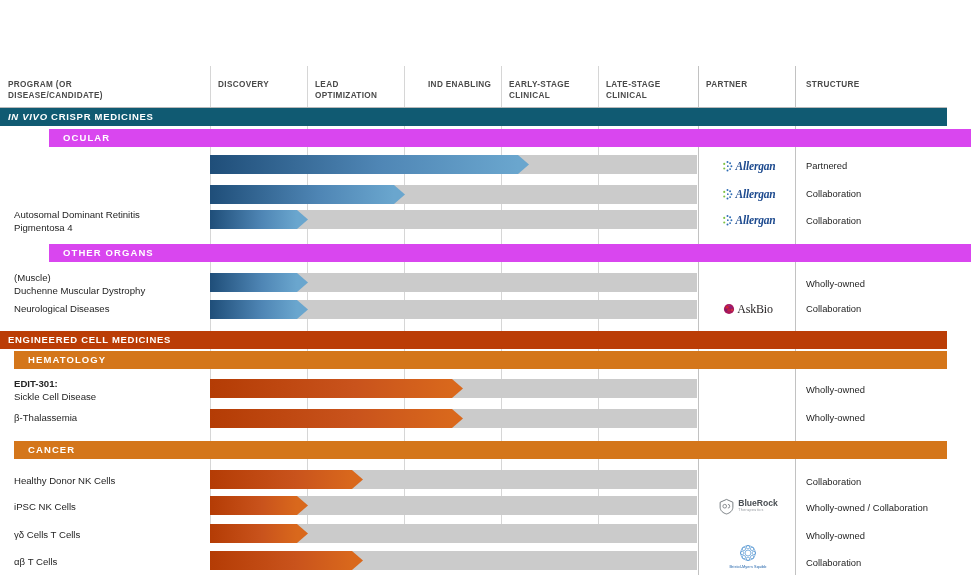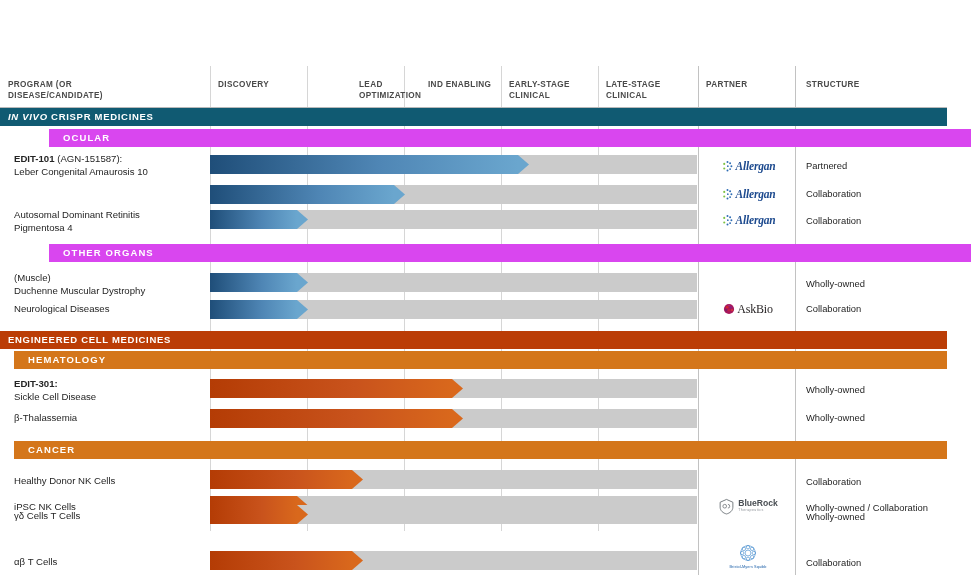--- a/index.html
+++ b/index.html
@@ -165,21 +165,21 @@
   <div class="gridline" style="left:795px;height:509px;background:#c2c2c2;"></div>
 
   <div class="header-row">
     <div class="col-head" style="left:8px;">
       <div>PROGRAM (OR</div>
       <div>DISEASE/CANDIDATE)</div>
     </div>
     <div class="col-head" style="left:218px;">
       <div>DISCOVERY</div>
     </div>
-    <div class="col-head" style="left:315px;margin-left:44px;">
+    <div class="col-head" style="left:315px;">
       <div>LEAD</div>
       <div>OPTIMIZATION</div>
     </div>
     <div class="col-head" style="left:412px;padding-left:16px;">
       <div>IND ENABLING</div>
     </div>
     <div class="col-head" style="left:509px;">
       <div>EARLY-STAGE</div>
       <div>CLINICAL</div>
     </div>
@@ -197,24 +197,20 @@
 
   <div class="band-major band-blue-major" style="top:108px;">
     <i>IN VIVO</i><span> </span><span>CRISPR MEDICINES</span>
   </div>
 
   <div class="band-minor band-blue-minor" style="top:129px;">
     <span>OCULAR</span>
   </div>
 
   <div class="prow" style="top:152px;height:28px;">
-    <div class="prog-label" style="top:0px;">
-      <div><b>EDIT-101</b><span> (AGN-151587):</span></div>
-      <div>Leber Congenital Amaurosis 10</div>
-    </div>
     <div class="track" style="left:210px;top:3px;width:487px;height:19px;">
       <div class="bar" style="width:319px;">
         <div class="bar-body" style="width:308px;background:linear-gradient(to right,#1f4e79 0%,#4f86b5 55%,#6aa6ce 100%);"></div>
         <div class="bar-tip" style="left:308px;background:#6aa6ce;clip-path:polygon(0 0,0 100%,100% 50%);"></div>
       </div>
     </div>
     <div class="partner-cell" style="left:700px;top:0px;height:28px;">
       <div class="logo">
         <svg width="13" height="13" viewBox="0 0 20 20">
           <circle cx="5" cy="6" r="1.6" fill="#7cc143"></circle>
@@ -401,21 +397,21 @@
         </svg>
         <div>
           <div class="logo-bluerock-text">BlueRock</div>
           <div class="logo-bluerock-sub">Therapeutics</div>
         </div>
       </div>
     </div>
     <div class="structure-cell" style="top:9px;">Wholly-owned / Collaboration</div>
   </div>
 
-  <div class="prow" style="top:502px;height:26px;">
+  <div class="prow" style="top:521px;height:26px;">
     <div class="prog-label" style="top:7px;">
       <div>γδ Cells T Cells</div>
     </div>
     <div class="track" style="left:210px;top:3px;width:487px;height:19px;">
       <div class="bar" style="width:98px;">
         <div class="bar-body" style="width:87px;background:linear-gradient(to right,#b43c05 0%,#c9531c 60%,#d9681c 100%);"></div>
         <div class="bar-tip" style="left:87px;background:#d9681c;clip-path:polygon(0 0,0 100%,100% 50%);"></div>
       </div>
     </div>
     <div class="structure-cell" style="top:9px;">Wholly-owned</div>

